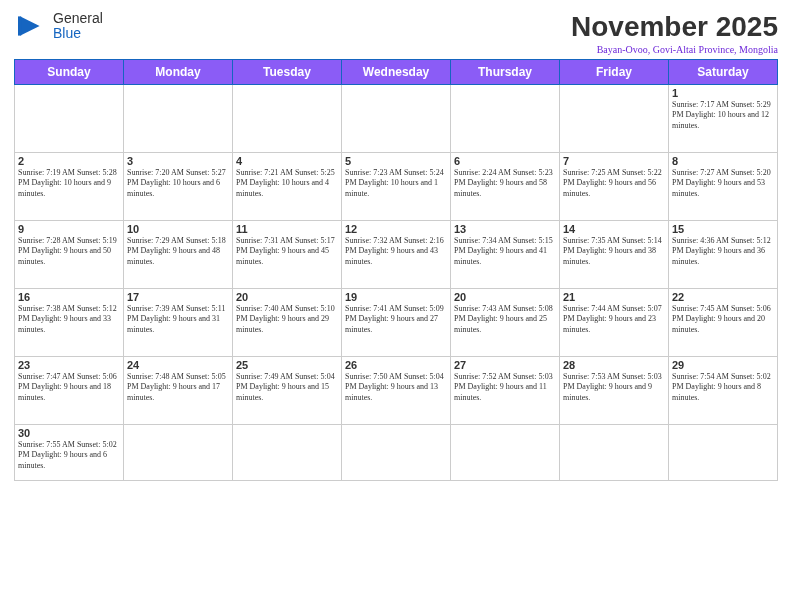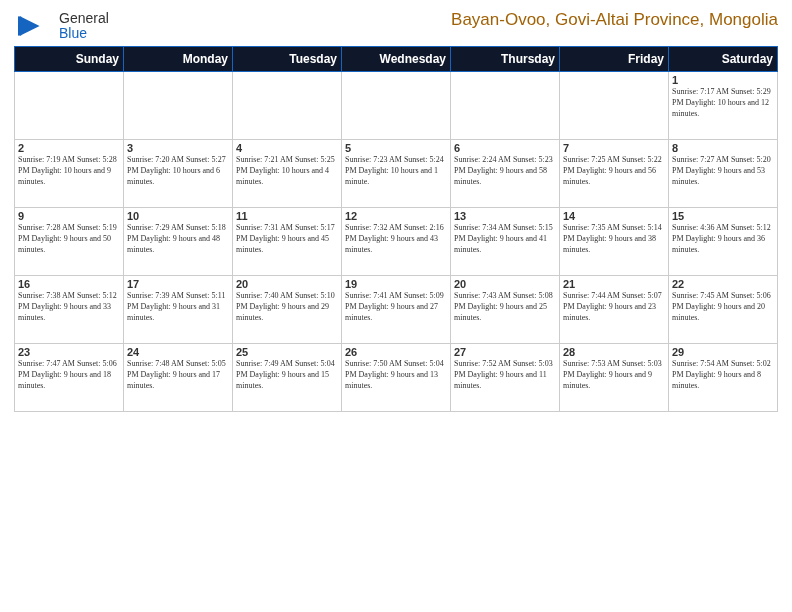--- a/index.html
+++ b/index.html
@@ -17,21 +17,21 @@
     }
     .header {
       display: flex;
       align-items: flex-start;
       justify-content: space-between;
       margin-bottom: 4px;
     }
     .logo {
       display: flex;
       align-items: center;
-      gap: 13px;
+      gap: 7px;
     }
     .logo-text {
       font-size: 14px;
       color: #333;
       line-height: 1.1;
     }
     .logo-text span {
       display: block;
     }
     .logo-text .general { font-weight: normal; }
@@ -43,35 +43,36 @@
     .title-area {
       text-align: right;
     }
     .month-title {
       font-size: 28px;
       font-weight: bold;
       color: #333;
       line-height: 1.2;
     }
     .location {
-      font-size: 17px;
-      color: #a16207;
+      font-size: 10px;
+      color: #6d28d9;
+      font-family: Liberation Serif, serif;
     }
     .calendar {
       width: 100%;
       border-collapse: collapse;
       border: 1px solid #ccc;
     }
     .calendar th {
-      background: #0f172a;
+      background: #8b5cf6;
       color: #fff;
       font-size: 12px;
       font-weight: bold;
       padding: 5px 4px;
-      text-align: right;
+      text-align: center;
       border: 1px solid #1565c0;
     }
     .calendar td {
       vertical-align: top;
       border: 1px solid #ccc;
       padding: 2px 3px;
       width: calc(100% / 7);
       font-size: 8.5px;
       color: #333;
       min-height: 68px;
@@ -107,20 +108,21 @@
 
         <polygon points="8,8 32,20 8,32" fill="#1565c0"></polygon>
         <rect x="5" y="8" width="4" height="24" fill="#1565c0"></rect>
       </svg>
       <div class="logo-text">
         <span class="general">General</span>
         <span class="blue">Blue</span>
       </div>
     </div>
     <div class="title-area">
+      <div class="month-title">November 2025</div>
       <div class="location">Bayan-Ovoo, Govi-Altai Province, Mongolia</div>
     </div>
   </div>
 
   <table class="calendar">
     <thead>
       <tr>
       <th>Sunday</th>
           <th>Monday</th>
           <th>Tuesday</th>
@@ -314,15 +316,29 @@
 Sunset: 5:03 PM
 Daylight: 9 hours and 9 minutes.</div>
           </td>
           <td>
             <span class="day-num">29</span>
             <div class="day-info">Sunrise: 7:54 AM
 Sunset: 5:02 PM
 Daylight: 9 hours and 8 minutes.</div>
           </td>
         </tr>
+        <tr class="last-row">
+          <td>
+            <span class="day-num">30</span>
+            <div class="day-info">Sunrise: 7:55 AM
+Sunset: 5:02 PM
+Daylight: 9 hours and 6 minutes.</div>
+          </td>
+          <td class="empty-cell"></td>
+          <td class="empty-cell"></td>
+          <td class="empty-cell"></td>
+          <td class="empty-cell"></td>
+          <td class="empty-cell"></td>
+          <td class="empty-cell"></td>
+        </tr>
       </tbody>
   </table>
 </div>
 
 </body></html>

